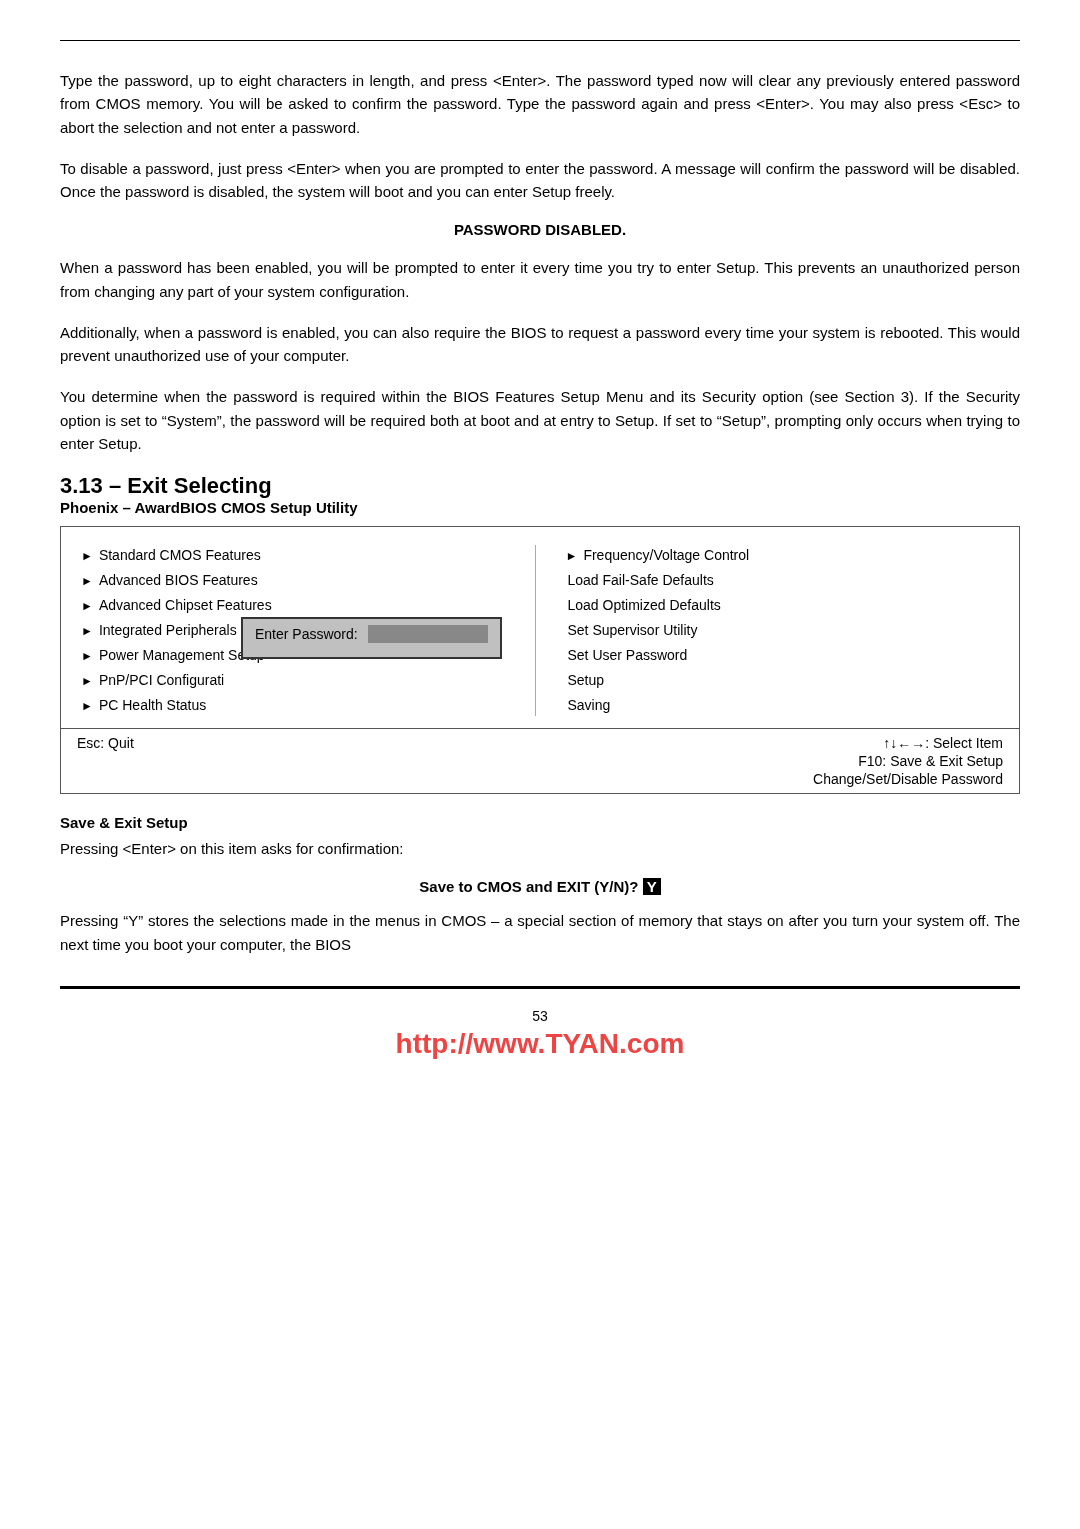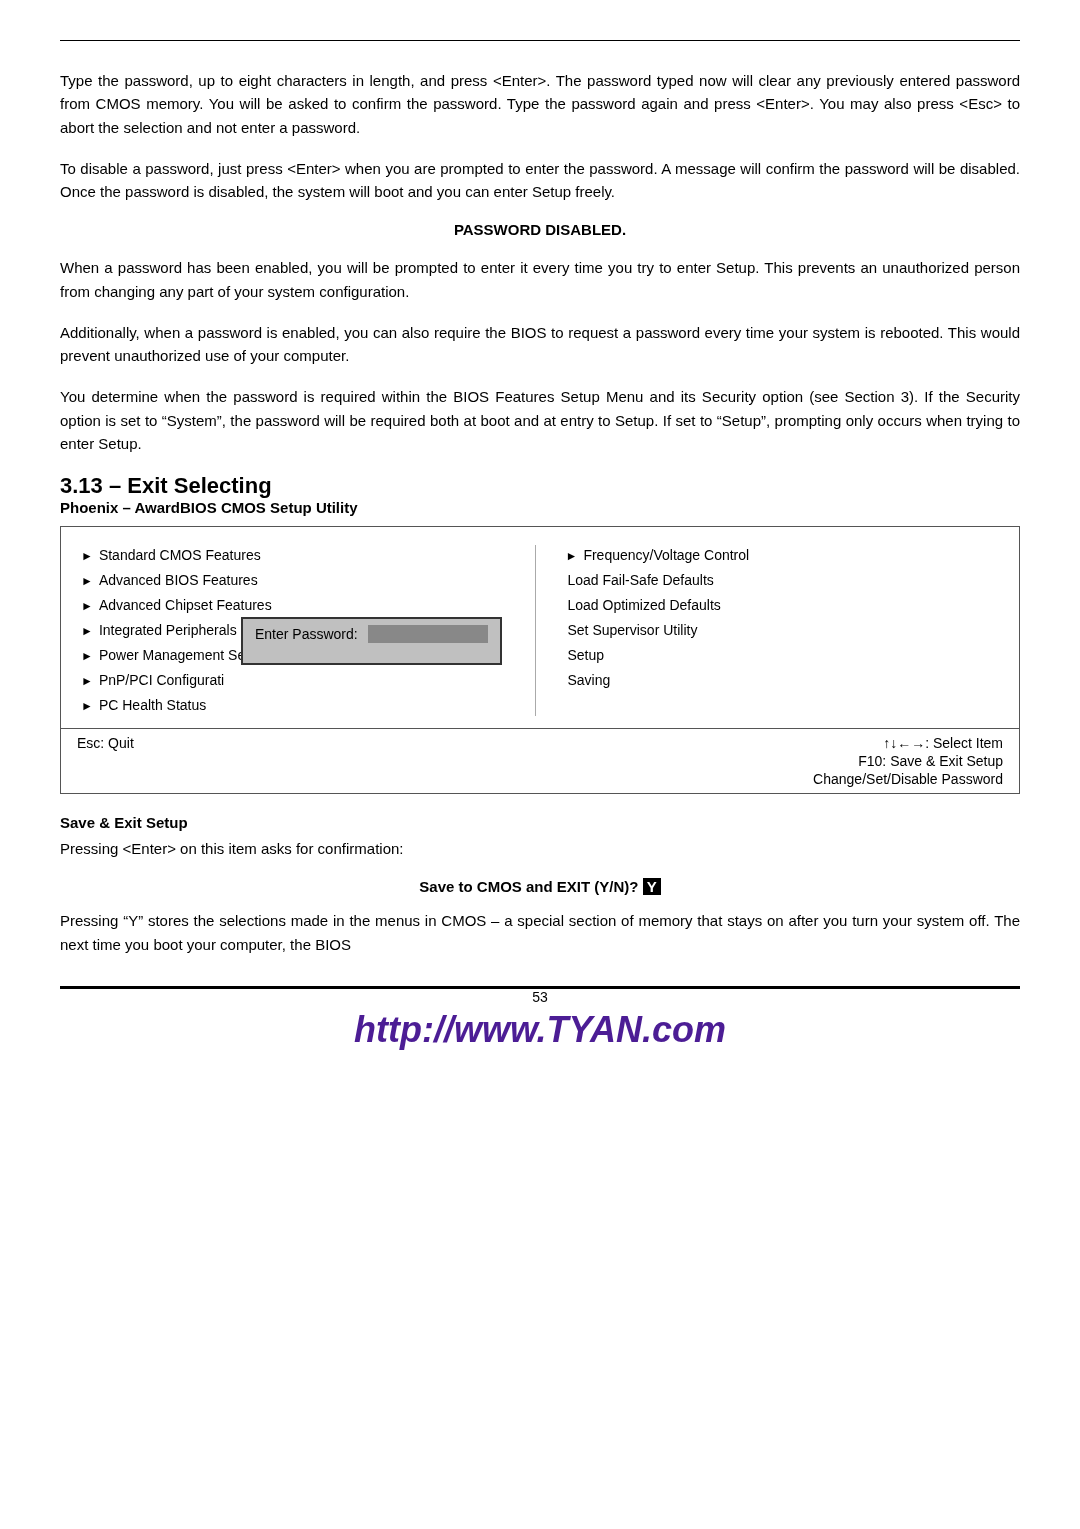--- a/index.html
+++ b/index.html
@@ -93,21 +93,21 @@
       text-align: right;
       margin-bottom: 2px;
     }
     
     .pw-dialog {
       position: absolute;
       left: 180px;
       top: 90px;
       background: #c0c0c0;
       border: 2px solid #333;
-      padding: 6px 12px 20px 12px;
+      padding: 6px 12px 14px 12px;
       display: flex;
       align-items: center;
       gap: 10px;
       font-size: 14px;
       z-index: 10;
       white-space: nowrap;
     }
     .pw-input-area {
       background: #888;
       width: 120px;
@@ -124,32 +124,31 @@
       margin-bottom: 14px;
     }
     .save-cmos-y {
       background: #000;
       color: #fff;
       padding: 0 4px;
     }
     .page-footer {
       border-top: 3px solid #000;
       text-align: center;
-      padding-top: 0;
+      padding-top: 19px;
       margin-top: 30px;
     }
     .page-number {
       font-size: 14px;
       margin-bottom: 4px;
     }
     .page-url {
-      font-size: 36px;
-      font-weight: bold;
-      color: #4c1d95;
-      font-style: italic;
+      font-size: 28px;
+      font-weight: bold;
+      color: #ef4444;
     }
   </style>
 </head>
 <body>
 
 <div class="top-line"></div>
 
 <p class="body-text">Type the password, up to eight characters in length, and press &lt;Enter&gt;.  The password typed now will clear any previously entered password from CMOS memory.  You will be asked to confirm the password.  Type the password again and press &lt;Enter&gt;.  You may also press &lt;Esc&gt; to abort the selection and not enter a password.</p>
 
 <p class="body-text">To disable a password, just press &lt;Enter&gt; when you are prompted to enter the password.  A message will confirm the password will be disabled.  Once the password is disabled, the system will boot and you can enter Setup freely.</p>
@@ -205,20 +204,21 @@
     </div>
 
     <div class="bios-col bios-col-right">
       <div class="bios-menu-item">
         <span class="arrow">►</span>
         <span>Frequency/Voltage Control</span>
       </div>
       <div class="bios-menu-item-plain">Load Fail-Safe Defaults</div>
       <div class="bios-menu-item-plain">Load Optimized Defaults</div>
       <div class="bios-menu-item-plain">Set Supervisor Utility</div>
+      <div class="bios-menu-item-plain">Set User Password</div>
       <div class="bios-menu-item-plain">Setup</div>
       <div class="bios-menu-item-plain">Saving</div>
     </div>
   </div>
 
   <div class="pw-dialog">
     <span>Enter Password:</span>
     <span class="pw-input-area"></span>
   </div>
 

